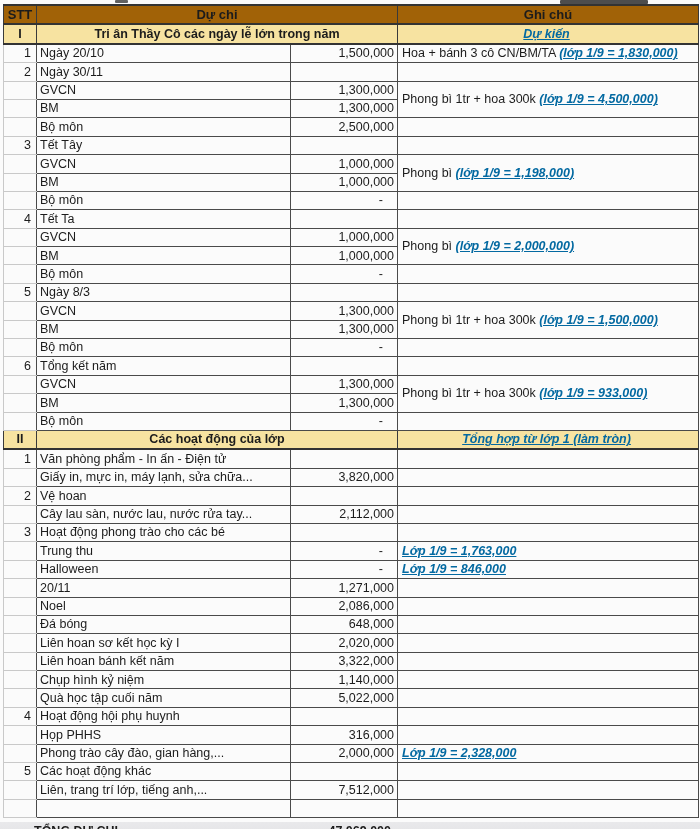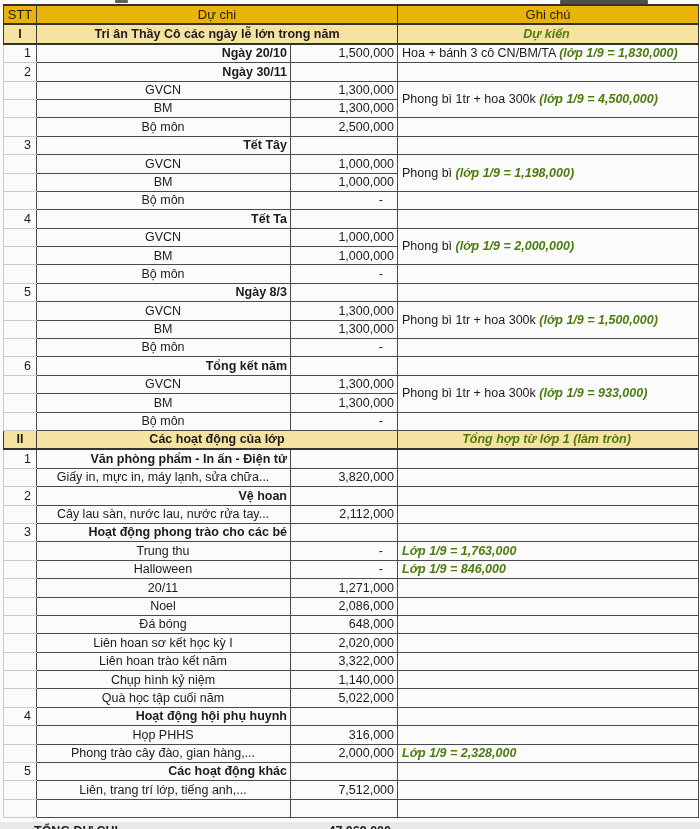--- a/index.html
+++ b/index.html
@@ -15,29 +15,29 @@
   td{
     border:1px solid #4a4a4a;height:17.4px;padding:0 3px;vertical-align:middle;
     font-size:12.5px;line-height:1;white-space:nowrap;overflow:hidden;
   }
   
   td.t{
     border-color:#c9c9c9;border-right-width:0;
     text-align:right;padding-right:5px;
   }
   td.l{border-left:1px solid #4a4a4a;padding-left:3px;}
-  td.b{font-weight:bold;text-align:right;}
-  td.r{text-align:center;padding-right:4px;}
+  td.b{font-weight:normal;}
+  td.r{text-align:left;padding-right:4px;}
   td.a{text-align:right;}
   td.a.d{padding-right:14px;}
   td.n{padding-left:4px;}
-  .red{color:#4d7c0f;font-style:italic;font-weight:bold;}
+  .red{color:#0369a1;font-style:italic;font-weight:bold;text-decoration:underline;}
   
   tr.hd td{
-    background:#eab308;font-weight:normal;text-align:center;font-size:13px;
+    background:#a16207;font-weight:bold;text-align:center;font-size:13px;
     border:1px solid #3a3a3a;border-top:2px solid #333;border-bottom:2px solid #333;
   }
   
   tr.sc td{
     background:#f7e3a1;font-weight:bold;text-align:center;
     border:1px solid #3a3a3a;border-bottom:2px solid #333;
   }
   tr.sc td.n{padding-left:0;}
   
   .summary{margin-top:4px;}
@@ -273,21 +273,21 @@
     <td class="n"></td>
   </tr>
   <tr>
     <td class="t"></td>
     <td class="l r">Liên hoan sơ kết học kỳ I</td>
     <td class="a">2,020,000</td>
     <td class="n"></td>
   </tr>
   <tr>
     <td class="t"></td>
-    <td class="l r">Liên hoan trào kết năm</td>
+    <td class="l r">Liên hoan bánh kết năm</td>
     <td class="a">3,322,000</td>
     <td class="n"></td>
   </tr>
   <tr>
     <td class="t"></td>
     <td class="l r">Chụp hình kỷ niệm</td>
     <td class="a">1,140,000</td>
     <td class="n"></td>
   </tr>
   <tr>

